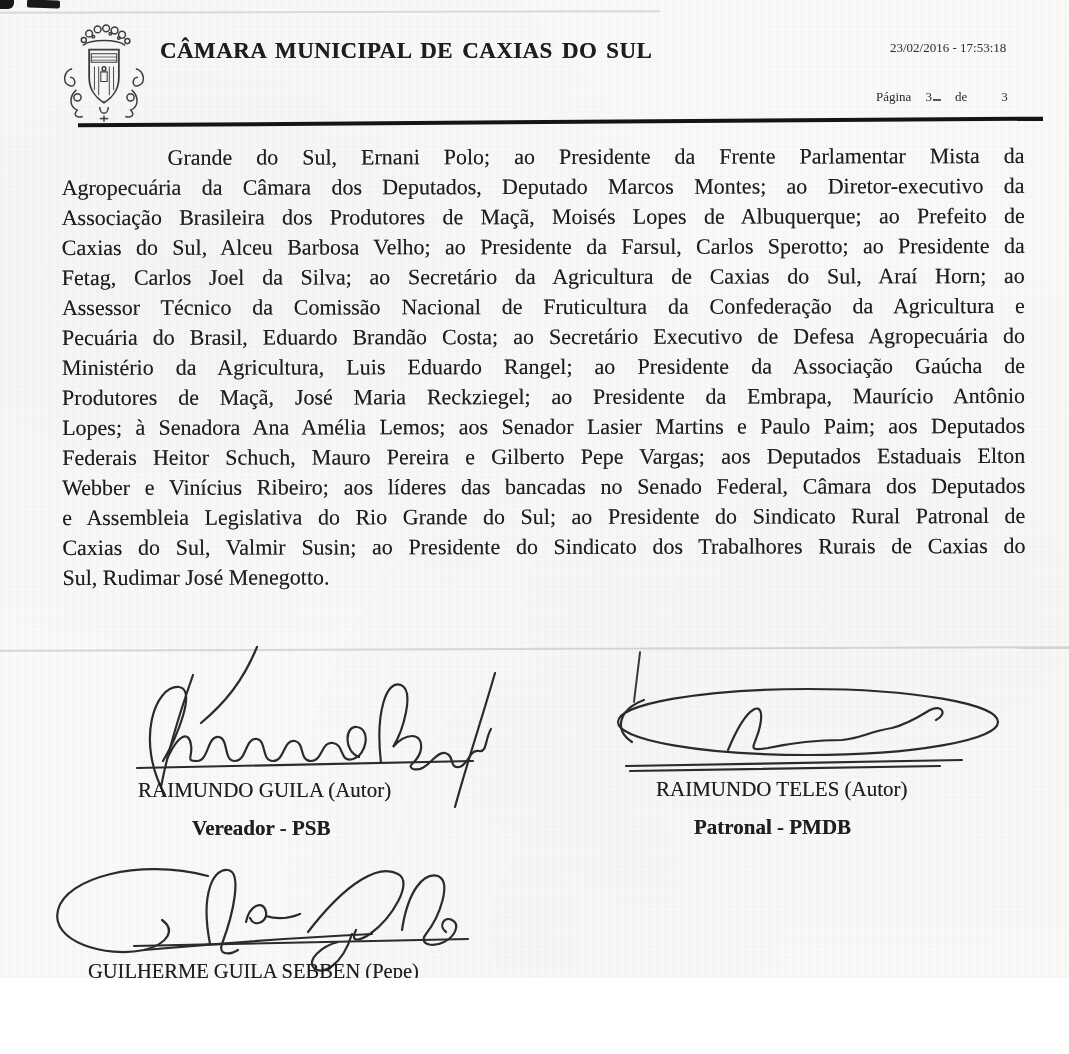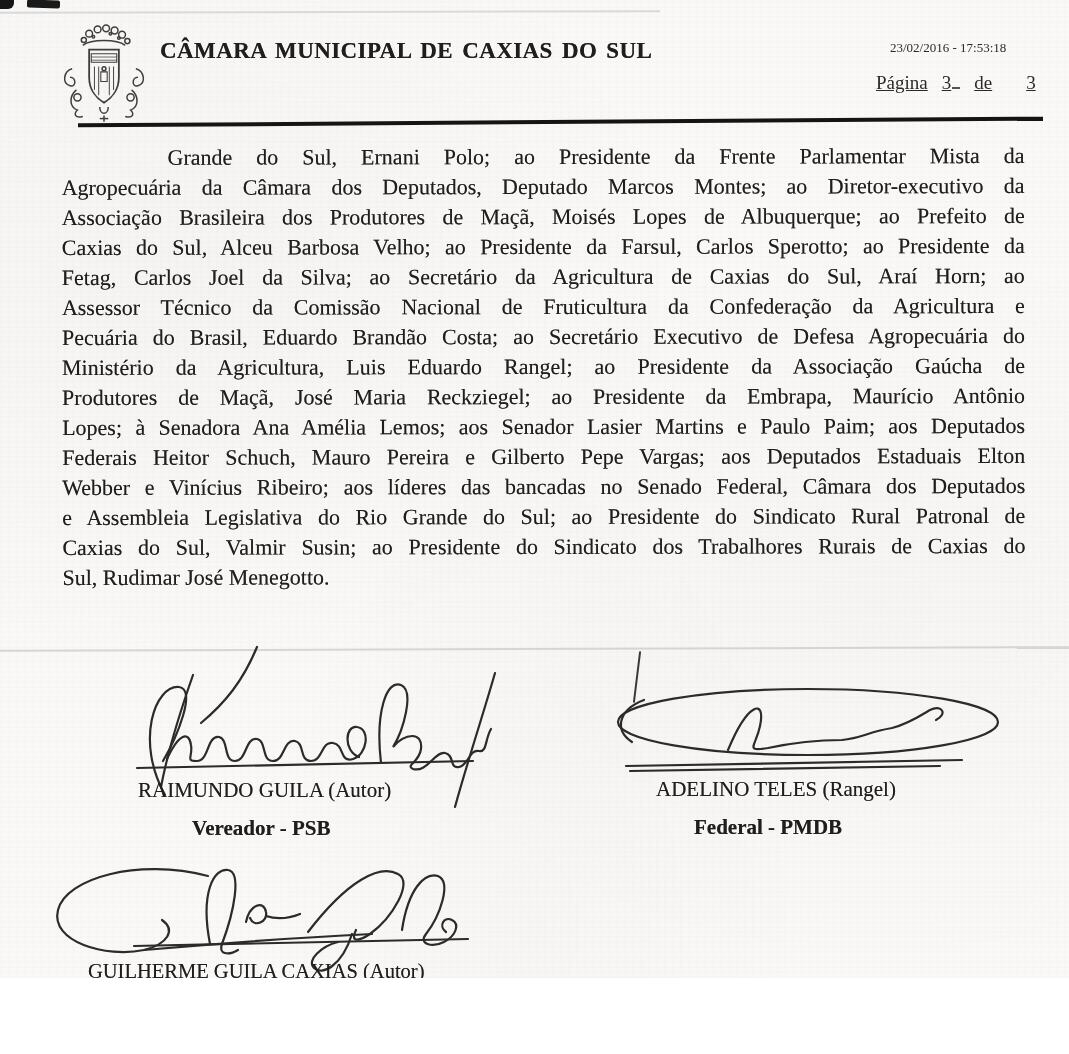--- a/index.html
+++ b/index.html
@@ -22,21 +22,21 @@
   .blob-tl{left:0;top:0;width:14px;height:9px;background:#161616;border-radius:0 0 6px 0;}
   .dash-tl{left:27px;top:0;width:33px;height:8px;background:#1a1a1a;border-radius:2px;transform:rotate(2deg);}
   .faint-top-line{left:0;top:11px;width:660px;height:2px;background:#d9d9d9;transform:rotate(-.15deg);}
   .mid-artifact-line{left:0;top:648px;width:1069px;height:2px;background:#cscsc;background:#c9c9c9;opacity:.75;transform:rotate(-.2deg);}
   .stray-stroke{left:636px;top:651px;width:2px;height:52px;background:#3a3a3a;transform:rotate(7deg);border-radius:2px;}
   
   .crest{left:58px;top:22px;width:92px;height:104px;}
   .title{left:160px;top:38px;font-size:23px;font-weight:bold;letter-spacing:.4px;word-spacing:3px;white-space:nowrap;
          text-shadow:0 0 .5px rgba(20,20,20,.7);}
   .datetime{left:860px;top:40px;font-size:13px;white-space:nowrap;color:#2a2a2a;margin-left:30px;}
-  .pageinfo{left:876px;top:72px;font-size:19px;white-space:nowrap;color:#2a2a2a;text-decoration:underline;}
+  .pageinfo{left:876px;top:89px;font-size:13px;white-space:nowrap;color:#2a2a2a;}
   .pageinfo .gap-s{display:inline-block;width:14px;}
   .pageinfo .gap-l{display:inline-block;width:34px;}
   .page-dash{display:inline-block;width:8px;height:2px;background:#555;vertical-align:baseline;margin-left:1px;}
   .header-rule{left:78px;top:120px;width:965px;height:4px;background:#141414;transform:rotate(-.4deg);}
   
   .body-text{left:62px;top:142px;width:963px;font-size:22px;line-height:30px;
              text-shadow:0 0 .5px rgba(25,25,25,.55);transform:rotate(-.12deg);}
   .body-line{text-align:justify;text-align-last:justify;white-space:normal;}
   .body-line:first-child{text-indent:106px;}
   .body-line:last-child{text-align-last:left;}
@@ -140,29 +140,29 @@
   <div class="abs sig-name" style="left:138px;top:778px;">RAIMUNDO GUILA (Autor)</div>
   <div class="abs sig-role" style="left:192px;top:816px;">Vereador - PSB</div>
 
   <svg class="abs sig-svg" style="left:610px;top:686px;" width="400" height="92" viewBox="0 0 400 92">
     <ellipse cx="198" cy="36" rx="190" ry="33" stroke-width="2"></ellipse>
     <path d="M22,56 C4,44 8,24 34,14" stroke-width="1.6"></path>
     <path d="M118,64 C138,16 156,12 150,40 C146,60 134,66 158,62 C186,56 212,54 232,54 C252,52 258,46 282,42 C298,38 310,30 320,24 C332,18 338,28 326,34"></path>
     <path d="M16,80 L352,74" stroke-width="3.2"></path>
     <path d="M20,85 L330,80" stroke-width="1.2"></path>
   </svg>
-  <div class="abs sig-name" style="left:656px;top:777px;">ADELINO TELES (Rangel)</div>
-  <div class="abs sig-role" style="left:694px;top:815px;">Federal - PMDB</div>
+  <div class="abs sig-name" style="left:656px;top:777px;">RAIMUNDO TELES (Autor)</div>
+  <div class="abs sig-role" style="left:694px;top:815px;">Patronal - PMDB</div>
 
   <svg class="abs sig-svg" style="left:42px;top:858px;" width="480" height="122" viewBox="0 0 480 122">
     <path d="M166,18 C96,0 24,20 16,52 C8,84 64,100 102,92 C126,86 134,72 120,62"></path>
     <path d="M102,92 C170,86 250,80 330,76" stroke-width="1.8"></path>
     <path d="M168,86 C158,34 172,10 186,12 C200,14 192,54 180,86 C176,96 186,98 196,92"></path>
     <path d="M204,64 C208,46 222,42 224,54 C226,64 212,70 208,60 M224,58 C236,62 248,60 258,56"></path>
     <path d="M266,74 C306,22 338,6 356,16 C372,24 350,60 328,76 C316,84 308,84 314,72"></path>
     <path d="M360,72 C366,32 382,14 396,18 C410,24 398,58 384,76 C376,86 390,90 402,84 C414,78 418,66 410,62 C402,58 396,68 404,74"></path>
     <path d="M310,76 C300,108 280,118 272,110 C264,102 280,88 296,84" stroke-width="1.8"></path>
     <path d="M92,88 L426,81" stroke-width="3"></path>
   </svg>
-  <div class="abs sig-name" style="left:88px;top:960px;font-size:20.5px;">GUILHERME GUILA CAXIAS (Autor)</div>
+  <div class="abs sig-name" style="left:88px;top:960px;font-size:20.5px;">GUILHERME GUILA SEBBEN (Pepe)</div>
   <div class="abs sig-role" style="left:198px;top:995px;font-size:18px;">Vereador - PP</div>
 
 </div>
 
 </body></html>

